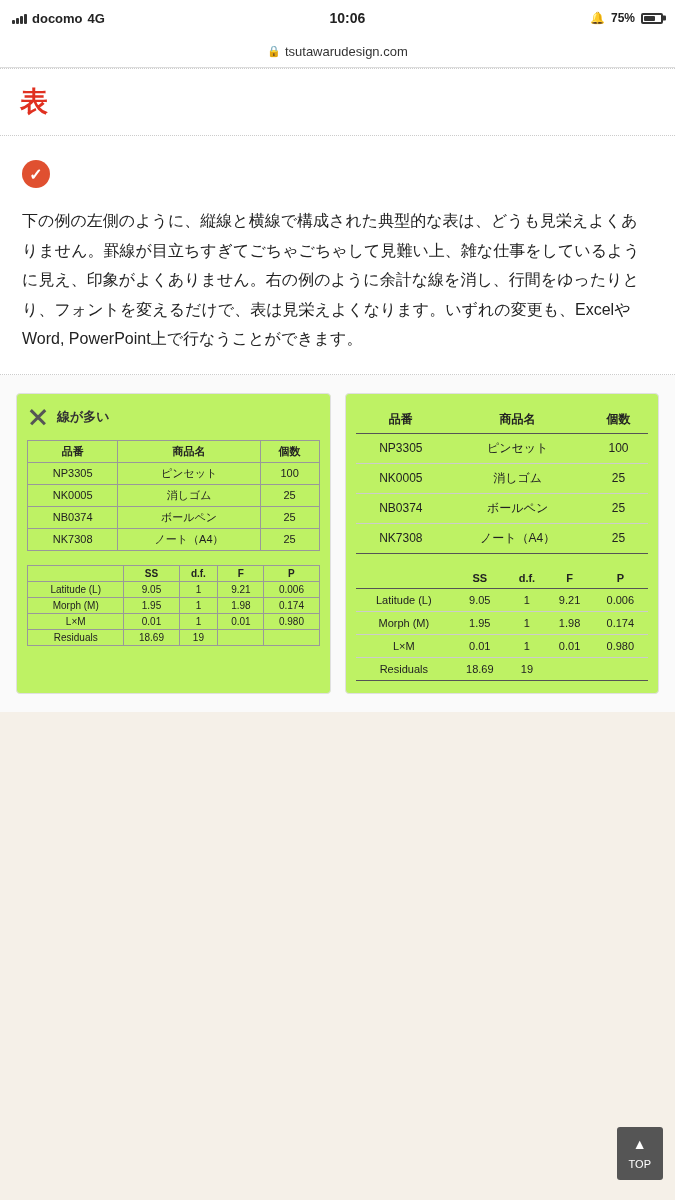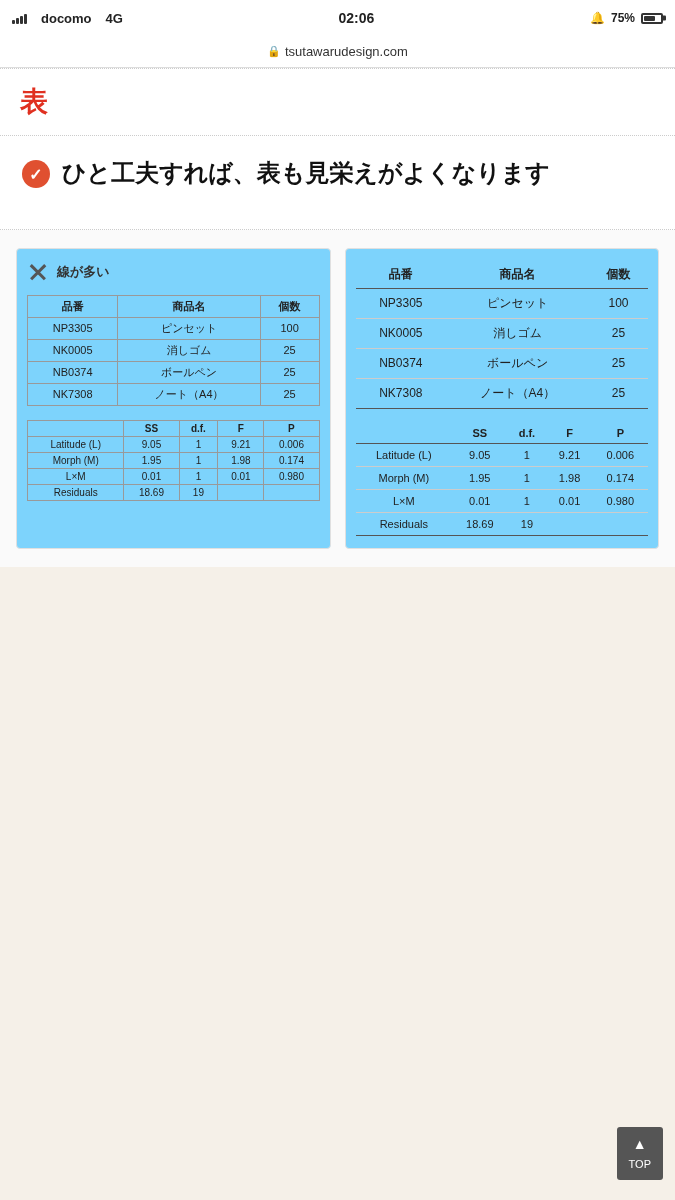--- a/index.html
+++ b/index.html
@@ -17,21 +17,21 @@
     .status-bar {
       background: white;
       display: flex;
       justify-content: space-between;
       align-items: center;
       padding: 6px 12px;
       font-size: 13px;
       font-weight: 600;
       height: 36px;
     }
-    .status-left { display: flex; align-items: center; gap: 14px; }
+    .status-left { display: flex; align-items: center; gap: 5px; }
     .status-center { font-size: 14px; font-weight: 600; }
     .status-right { display: flex; align-items: center; gap: 6px; font-size: 12px; }
     .battery-icon {
       display: inline-block;
       width: 22px;
       height: 11px;
       border: 2px solid #333;
       border-radius: 2px;
       position: relative;
       vertical-align: middle;
@@ -145,21 +145,21 @@
     
     .examples-section {
       background: #fafafa;
       padding: 18px 16px;
       display: flex;
       gap: 14px;
     }
 
     .example-box {
       flex: 1;
-      background: #7dd3fc;
+      background: #bef264;
       border: 1px solid #e0e0e0;
       border-radius: 4px;
       padding: 12px 10px;
     }
 
     .example-header {
       display: flex;
       align-items: center;
       gap: 8px;
       margin-bottom: 12px;
@@ -317,21 +317,21 @@
   <div class="status-left">
     <div class="signal-bars">
       <div class="signal-bar" style="height:4px"></div>
       <div class="signal-bar" style="height:6px"></div>
       <div class="signal-bar" style="height:8px"></div>
       <div class="signal-bar" style="height:10px"></div>
     </div>
     <span>docomo</span>
     <span>4G</span>
   </div>
-  <div class="status-center">02:06</div>
+  <div class="status-center">10:06</div>
   <div class="status-right">
     <span>🔔</span>
     <span>75%</span>
     <div class="battery-icon">
       <div class="battery-fill"></div>
     </div>
   </div>
 </div>
 
 <div class="url-bar">
@@ -343,22 +343,22 @@
 
 <div class="page-content">
 
   <div class="top-section">
     <h1 class="section-title">表</h1>
   </div>
 
   <div class="article-section">
     <div class="article-heading">
       <div class="check-circle"></div>
-      <h2 class="article-heading-text">ひと工夫すれば、表も見栄えがよくなります</h2>
     </div>
+    <p class="article-body">下の例の左側のように、縦線と横線で構成された典型的な表は、どうも見栄えよくありません。罫線が目立ちすぎてごちゃごちゃして見難い上、雑な仕事をしているように見え、印象がよくありません。右の例のように余計な線を消し、行間をゆったりとり、フォントを変えるだけで、表は見栄えよくなります。いずれの変更も、ExcelやWord, PowerPoint上で行なうことができます。</p>
   </div>
 
   <div class="examples-section">
 
     <div class="example-box">
       <div class="example-header">
         <div class="x-icon"></div>
         <span class="example-label">線が多い</span>
       </div>
 

